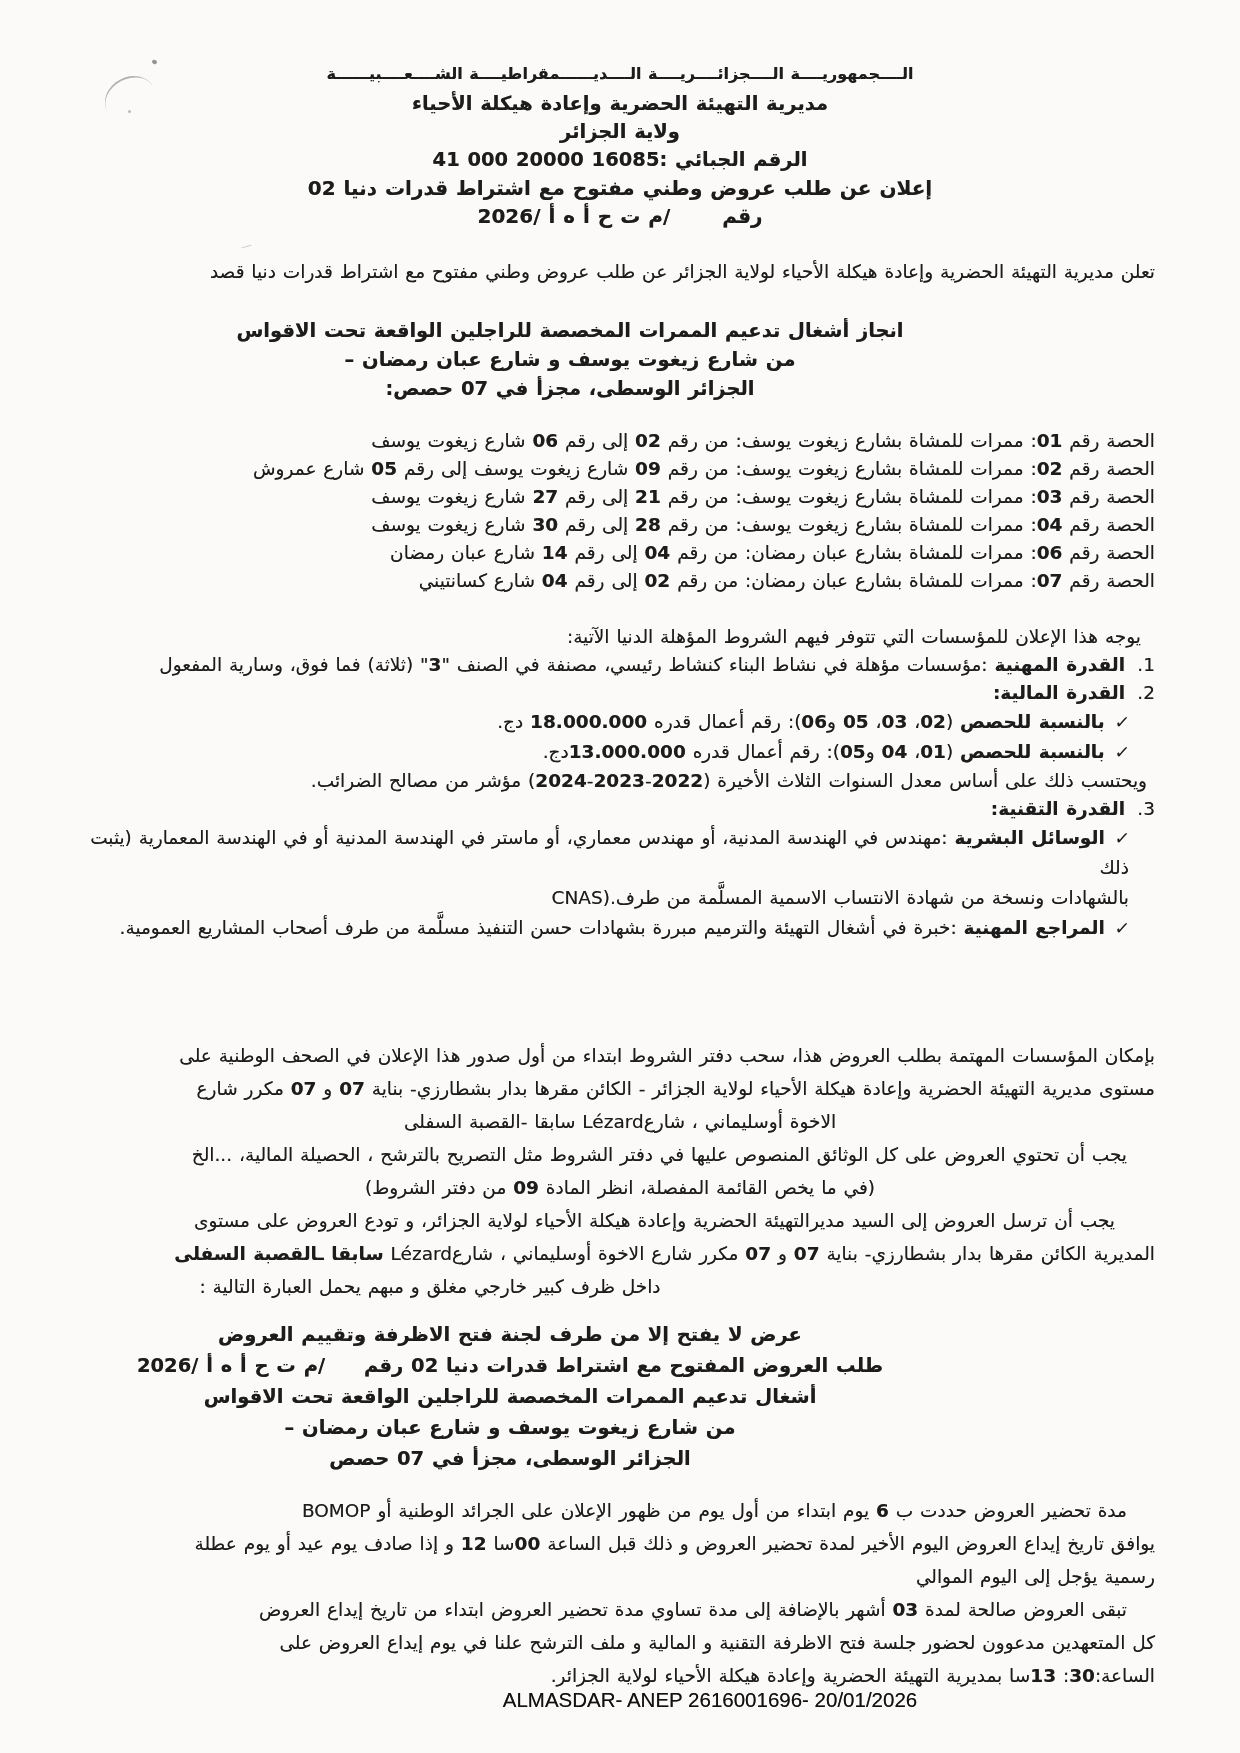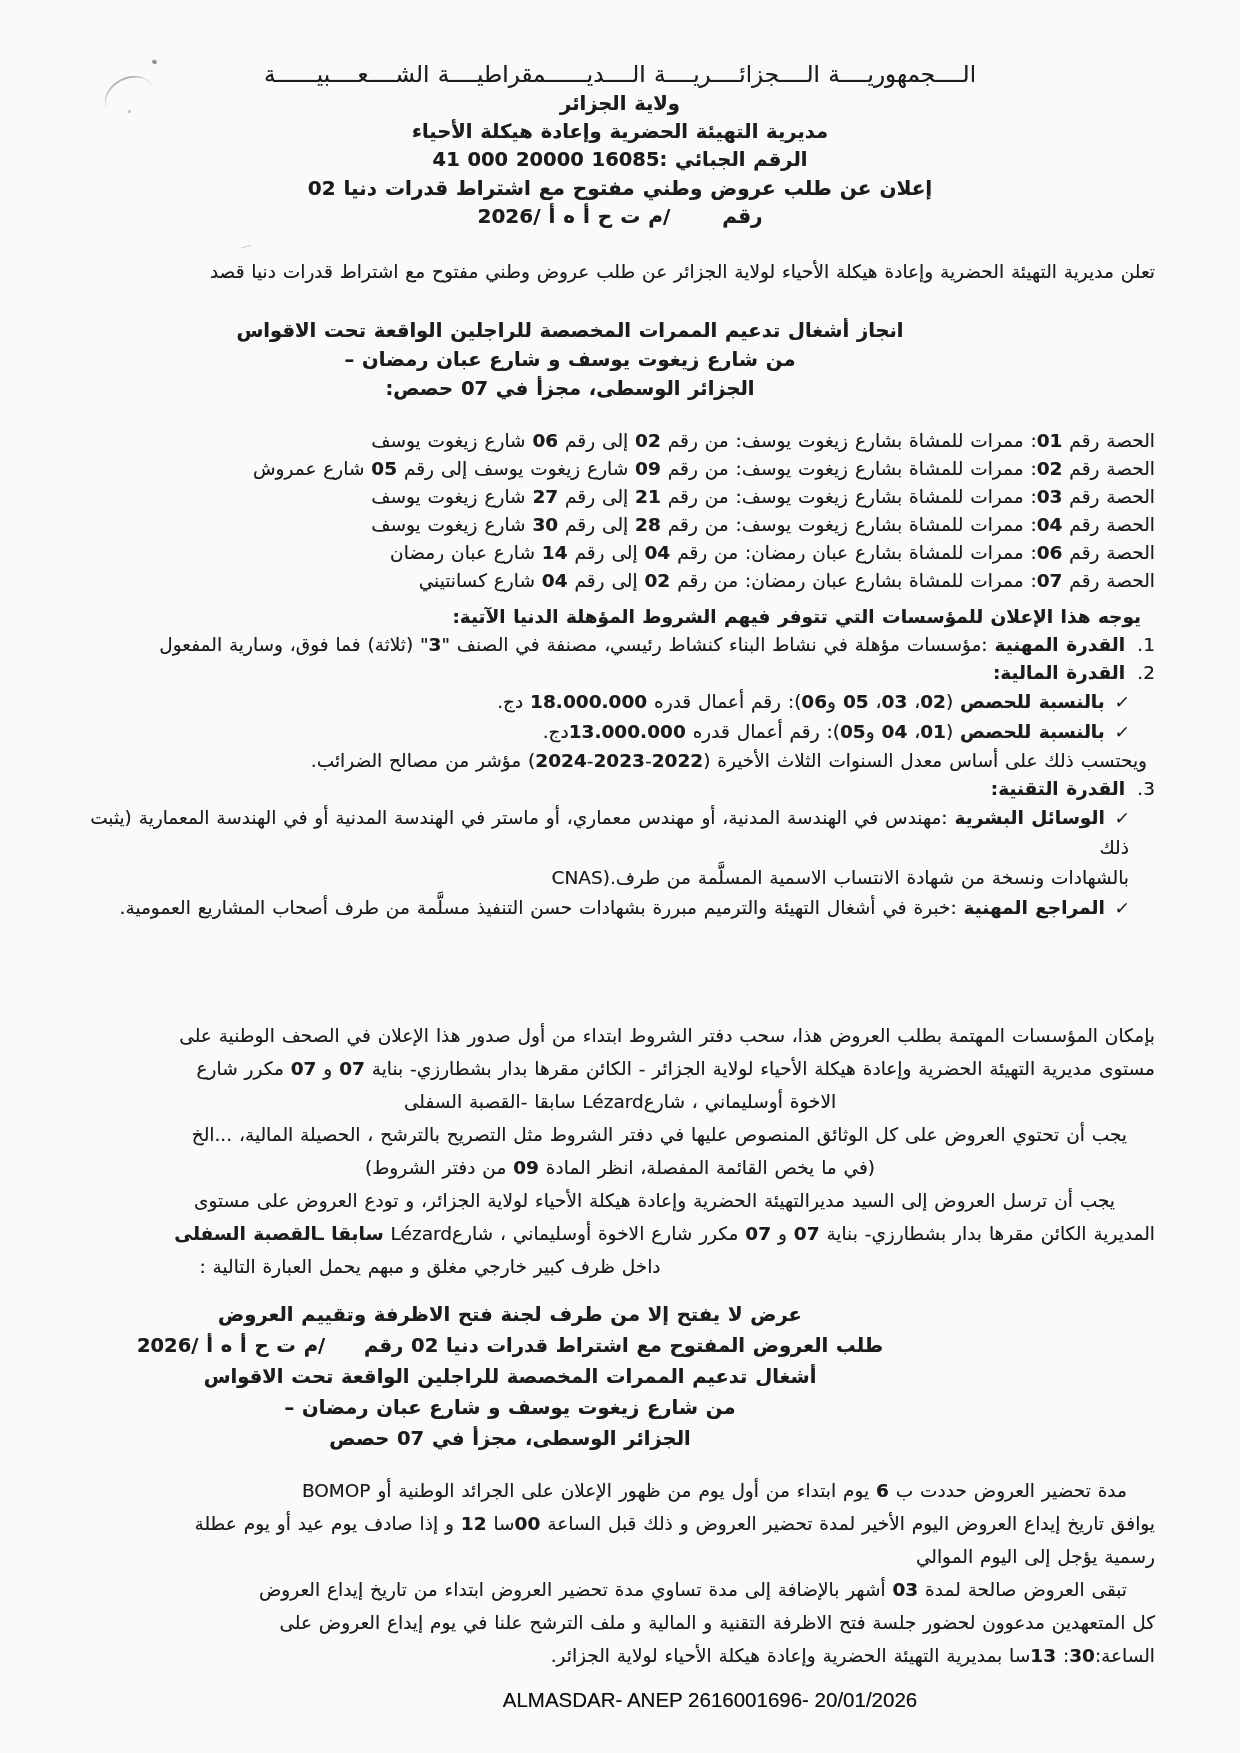--- a/index.html
+++ b/index.html
@@ -21,21 +21,21 @@
     position:absolute;inset:0;
     padding:58px 85px 0 85px;
     box-sizing:border-box;
     font-size:18.5px;
     line-height:28px;
     word-spacing:1px;
     text-shadow:0 0 .6px rgba(20,20,20,.55);
   }
   
   .hdr{text-align:center;}
-  .hdr-republic{font-weight:normal;font-size:23px;line-height:32px;}
+  .hdr-republic{font-weight:bold;font-size:16px;line-height:32px;}
   .hdr-line{font-weight:bold;font-size:19.5px;line-height:28px;}
   .hdr-title{font-weight:bold;font-size:20px;line-height:28px;}
   .hdr-ref{font-weight:bold;font-size:20px;line-height:28px;}
   .hdr-ref .ref-label{margin-left:52px;}
   
   .para{margin:0;}
   .pline{white-space:nowrap;}
   .ind{text-indent:28px;}
   .ind2{text-indent:40px;}
   .center-line{text-align:center;white-space:nowrap;}
@@ -48,21 +48,21 @@
     width:950px;
     margin-right:110px;
     text-align:center;
     font-weight:bold;
     font-size:19.5px;
     line-height:29px;
   }
   
   .lots{margin-top:24px;line-height:28px;}
   
-  .elig-intro{margin-top:8px;text-indent:14px;font-weight:bold;}
+  .elig-intro{margin-top:28px;text-indent:14px;}
   .cond{line-height:28px;}
   .cond .marker{display:inline-block;width:30px;text-align:right;}
   .cond .clabel{font-weight:bold;}
   .check-item{padding-right:26px;line-height:30px;}
   .check-item .check{display:inline-block;margin-left:10px;font-size:17px;transform:skewX(-8deg);}
   .check-item b{font-weight:bold;}
   .fin-note{padding-right:8px;line-height:28px;}
   .cont-center{text-align:right;line-height:30px;}
   
   .withdraw{margin-top:96px;}
@@ -112,22 +112,22 @@
 <div class="artifact a1"></div>
 <div class="artifact a2"></div>
 <div class="artifact a3"></div>
 <div class="artifact a4"></div>
 <div class="artifact a5"></div>
 
 <div class="doc">
 
   <div class="hdr">
     <div class="hdr-republic">الــــجمهوريــــة الــــجزائــــريــــة الــــديــــــمقراطيــــة الشــــعــــبيــــــة</div>
+    <div class="hdr-line">مديرية التهيئة الحضرية وإعادة هيكلة الأحياء</div>
     <div class="hdr-line">ولاية الجزائر</div>
-    <div class="hdr-line">مديرية التهيئة الحضرية وإعادة هيكلة الأحياء</div>
     <div class="hdr-line hdr-tax">
       <span>الرقم الجبائي :</span><b dir="ltr">41 000 20000 16085</b>
     </div>
     <div class="hdr-title">إعلان عن طلب عروض وطني مفتوح مع اشتراط قدرات دنيا <span class="n">02</span></div>
     <div class="hdr-ref">
       <span class="ref-label">رقم</span><span>/م ت ح أ ه أ /<span class="n">2026</span></span>
     </div>
   </div>
 
   <div class="para intro pline">تعلن مديرية التهيئة الحضرية وإعادة هيكلة الأحياء لولاية الجزائر عن طلب عروض وطني مفتوح مع اشتراط قدرات دنيا قصد</div>

